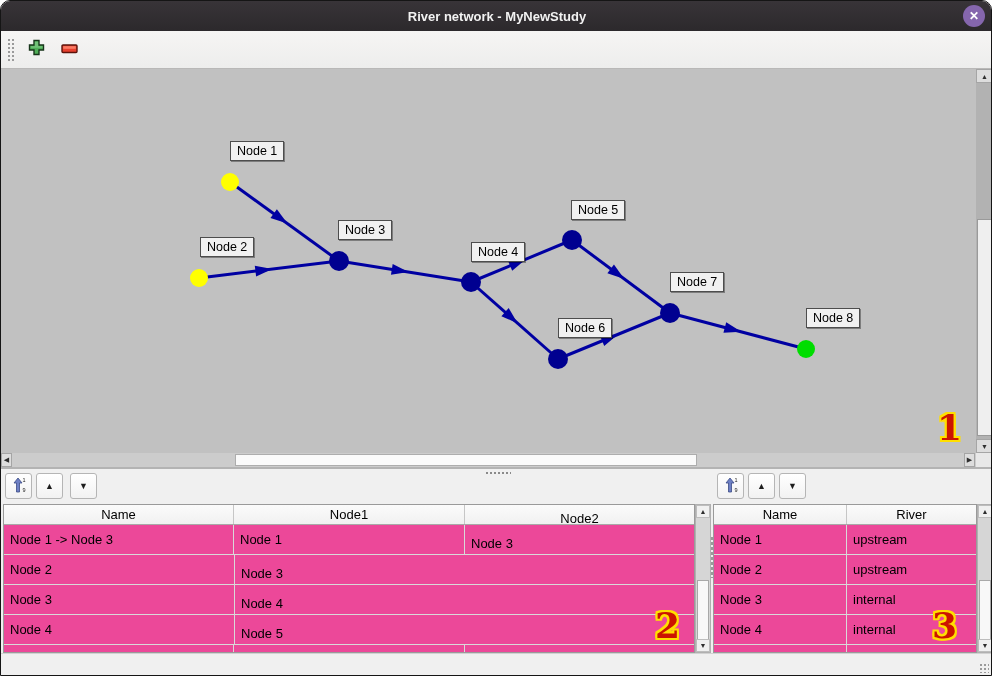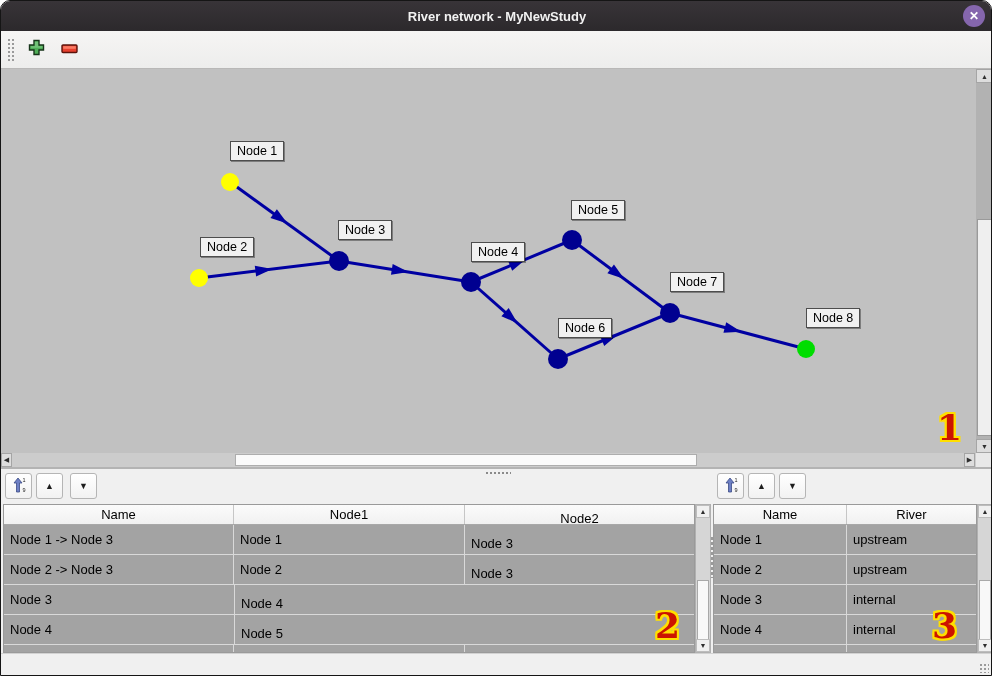--- a/index.html
+++ b/index.html
@@ -54,21 +54,21 @@
   .panel-btn{ position:absolute; top:472px; width:27px; height:26px; background:linear-gradient(#ffffff,#f2f2f2);
               border:1px solid #b5b5b5; border-radius:3px; display:flex; align-items:center; justify-content:center;
               font-size:9px; color:#1d1d1d; }
   .v-splitter-dots{ position:absolute; left:709px; top:535px; width:4px; height:42px;
                     background-image:radial-gradient(#9a9a9a 1px, transparent 1.2px); background-size:4px 5px; }
 
   .data-table{ position:absolute; top:503px; background:#ffffff; border:1px solid #9a9a9a; overflow:hidden; }
   .t-head{ display:flex; height:20px; background:linear-gradient(#fbfbfb,#f1f1f1); border-bottom:1px solid #a8a8a8; }
   .t-head .cell{ display:flex; align-items:center; justify-content:center; font-size:13px; color:#000;
                  border-right:1px solid #c6c6c6; }
-  .t-row{ display:flex; height:30px; border-bottom:1px solid #d9d9d9; background:#a3a3a3; }
+  .t-row{ display:flex; height:30px; border-bottom:1px solid #d9d9d9; background:#ec4899; }
   .t-row .cell{ display:flex; align-items:center; padding-left:6px; font-size:13px; color:#000;
                 border-right:1px solid #d9d9d9; overflow:hidden; white-space:nowrap; }
   #link-table{ left:2px; width:692px; height:149px; }
   #link-table .c0{ width:230px; } #link-table .c1{ width:231px; } #link-table .c2{ flex:1; border-right:none;margin-top:8px; }
   #node-table{ left:712px; width:264px; height:149px; }
   #node-table .c0{ width:133px; } #node-table .c1{ flex:1; border-right:none; }
 
   .table-vsb{ position:absolute; top:503px; width:16px; height:149px; background:#d6d6d6; border:1px solid #b0b0b0; }
   .table-vsb .sb-btn{ position:absolute; left:0; width:14px; height:13px; background:#f0f0f0; border:1px solid #bdbdbd; }
   .table-vsb .thumb{ position:absolute; left:1px; top:75px; width:12px; height:62px;
@@ -200,21 +200,20 @@
         <div class="cell c1">Node1</div>
         <div class="cell c2">Node2</div>
       </div>
     <div id="link-body">
         <div class="t-row">
           <div class="cell c0">Node 1 -&gt; Node 3</div>
           <div class="cell c1">Node 1</div>
           <div class="cell c2">Node 3</div>
         </div>
         <div class="t-row">
-          <div class="cell c0">Node 2 -&gt; Node 3</div>
           <div class="cell c1">Node 2</div>
           <div class="cell c2">Node 3</div>
         </div>
         <div class="t-row">
           <div class="cell c1">Node 3</div>
           <div class="cell c2">Node 4</div>
         </div>
         <div class="t-row">
           <div class="cell c1">Node 4</div>
           <div class="cell c2">Node 5</div>

